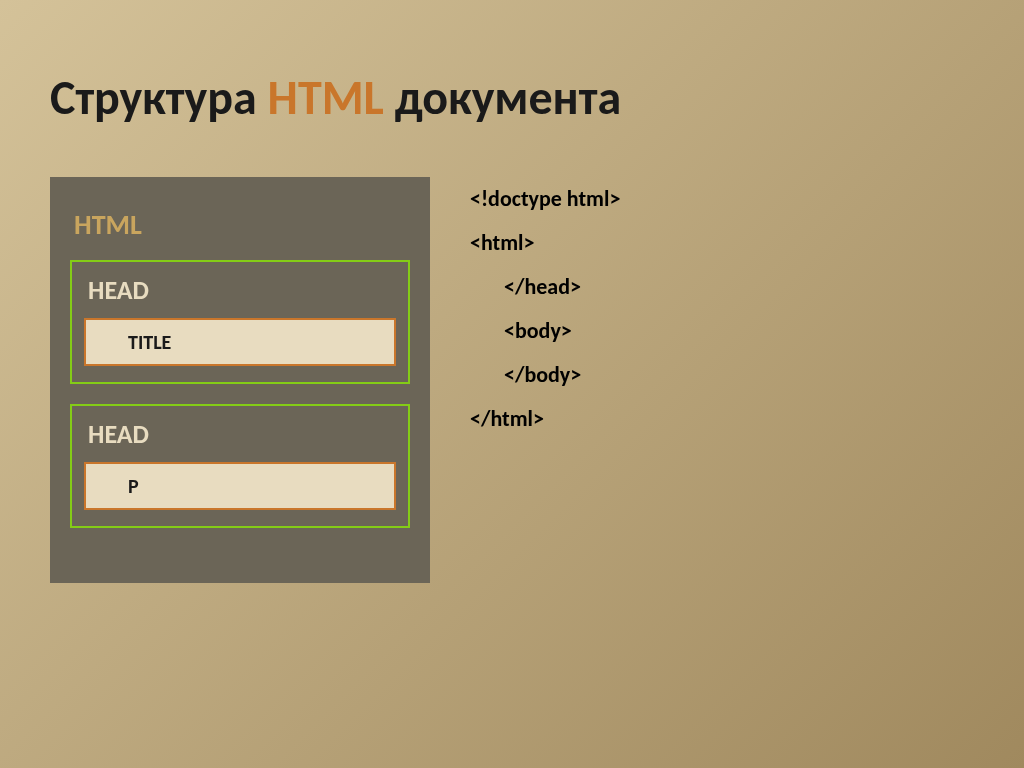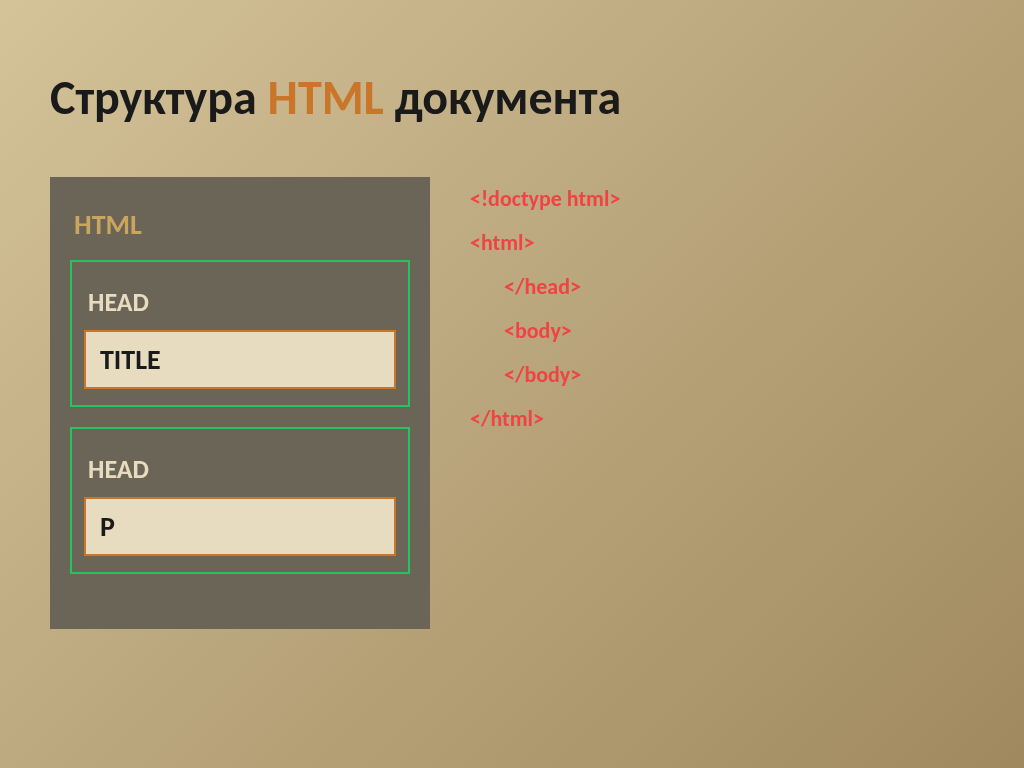--- a/index.html
+++ b/index.html
@@ -37,43 +37,44 @@
       padding: 30px 20px 35px 20px;
     }
     .diagram-title {
       color: #c9a55e;
       font-size: 28px;
       font-weight: bold;
       margin-bottom: 18px;
       margin-left: 4px;
     }
     .box-outer {
-      border: 2px solid #22c55e;
-      padding: 24px 12px 16px 12px;
+      border: 2px solid #84cc16;
+      padding: 12px 12px 16px 12px;
       margin-bottom: 20px;
     }
     .box-label {
       color: #e8dcc0;
       font-size: 26px;
       font-weight: bold;
       margin-bottom: 12px;
       margin-left: 4px;
     }
     .box-inner {
       border: 2px solid #c9762b;
       background: #e8dcc0;
       padding: 10px 14px;
     }
     .box-inner-label {
       color: #1a1a1a;
-      font-size: 28px;
+      font-size: 20px;
       font-weight: bold;
+      margin-left: 28px;
     }
     .code-section {
-      color: #ef4444;
+      color: #000000;
       font-size: 22px;
       font-weight: bold;
       line-height: 2.0;
     }
     .code-line {
       white-space: pre;
     }
     .ind1 { padding-left: 34px; }
     .ind2 { padding-left: 68px; }
   </style>

